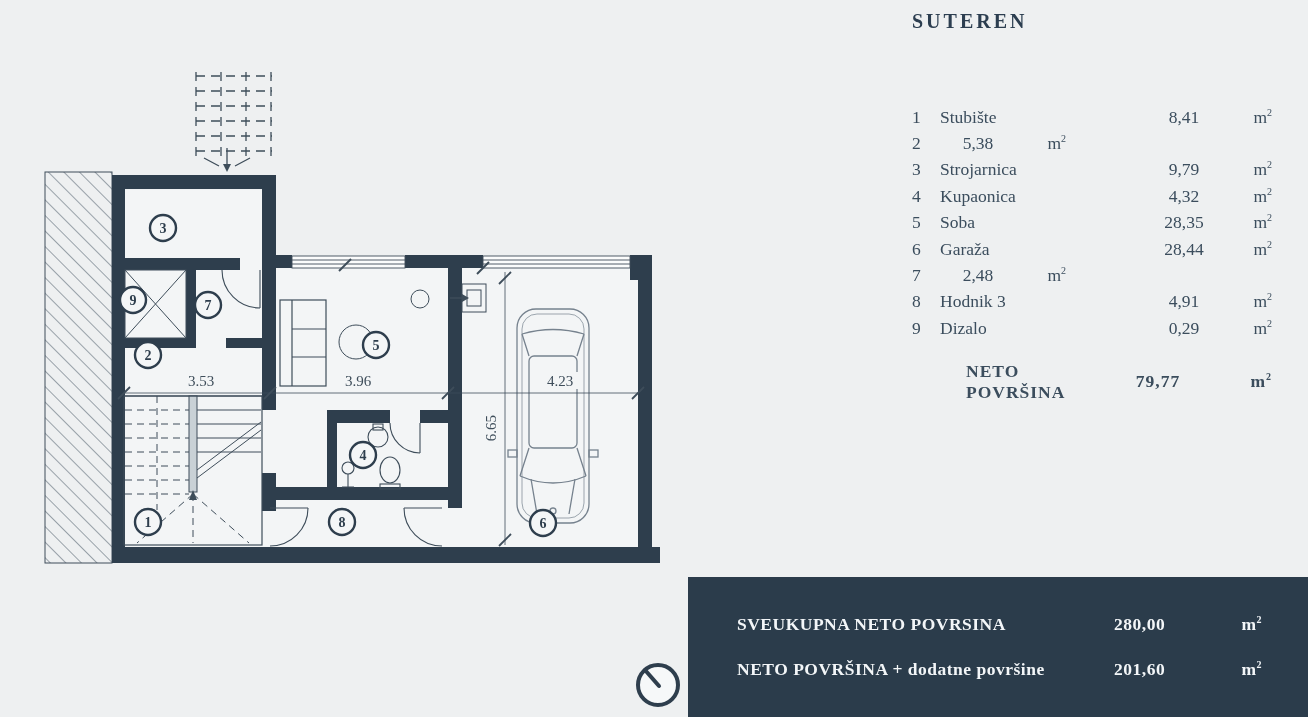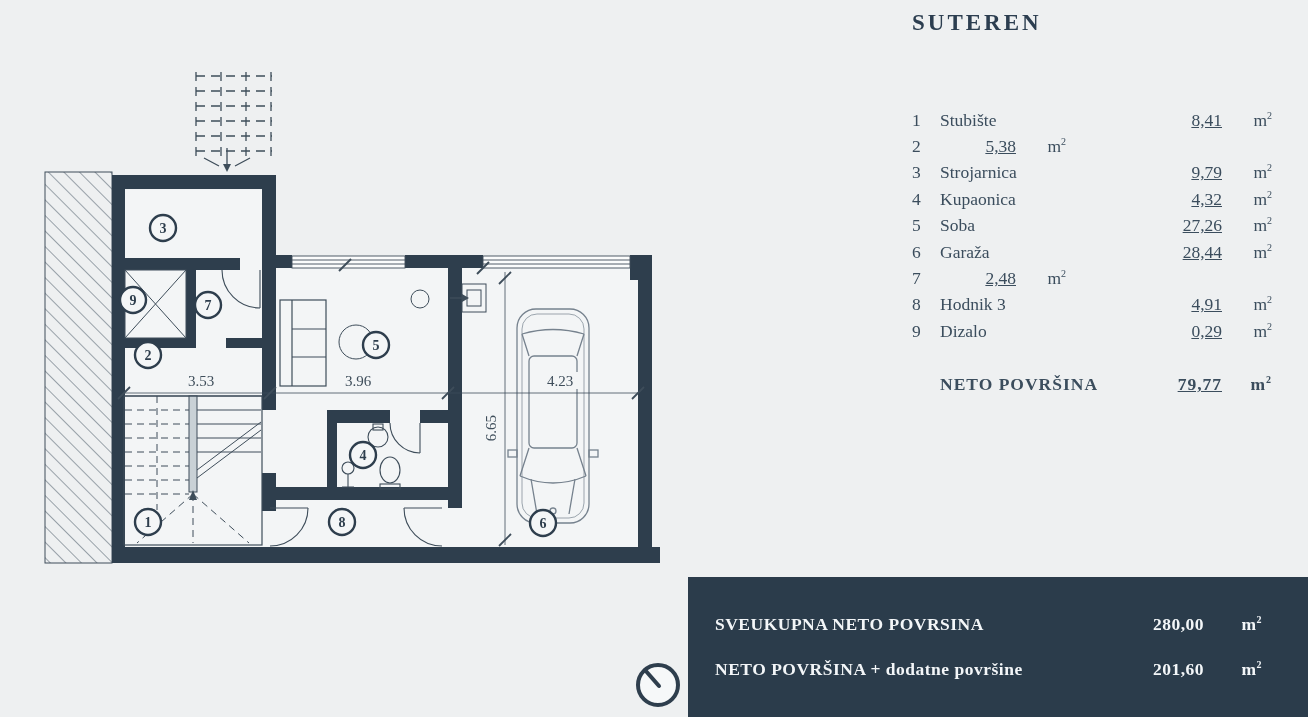--- a/index.html
+++ b/index.html
@@ -1,35 +1,35 @@
 <!DOCTYPE html>
 <html><head>
 <meta charset="utf-8">
 <style>
   html,body{margin:0;padding:0;}
   .stage{position:relative;width:1308px;height:717px;background:#eef0f1;overflow:hidden;
          font-family:"Liberation Serif", serif;color:#3b4d5d;}
   
   .legend{position:absolute;left:912px;top:10px;width:360px;}
-  .legend .title{font-size:23px;font-weight:bold;letter-spacing:3px;color:#2c3e50;}
+  .legend .title{font-size:20px;font-weight:bold;letter-spacing:3px;color:#2c3e50;}
   .legend .rows{margin-top:71px;}
   .lrow{display:flex;height:26.4px;align-items:center;font-size:17.5px;}
   .c-num{width:28px;}
   .c-name{flex:1;}
-  .c-val{width:76px;text-align:right;text-decoration:underline;}
+  .c-val{width:76px;text-align:center;}
   .c-unit{width:50px;text-align:right;}
   .c-unit sup{font-size:10px;}
-  .lrow.total{margin-top:27px;font-weight:bold;letter-spacing:1px;}
+  .lrow.total{margin-top:27px;font-weight:bold;letter-spacing:1px;gap:26px;}
   
   .panel{position:absolute;left:688px;top:577px;width:620px;height:140px;background:#2b3c4b;
          color:#f3f6f8;display:flex;flex-direction:column;justify-content:center;gap:24px;
-         box-sizing:border-box;padding:0 46px 0 27px;}
+         box-sizing:border-box;padding:0 46px 0 49px;}
   .prow{display:flex;align-items:baseline;font-weight:bold;font-size:17.5px;letter-spacing:.5px;}
   .p-label{flex:1;}
-  .p-val{width:90px;text-align:right;}
+  .p-val{width:90px;}
   .p-unit{width:58px;text-align:right;}
   .p-unit sup{font-size:10px;}
   
   .clock{position:absolute;left:634px;top:661px;width:48px;height:48px;}
   
   .plan{position:absolute;left:0;top:0;}
   .plan text{font-family:"Liberation Serif", serif;}
 </style>
 </head>
 <body>
@@ -261,21 +261,21 @@
       </div>
       <div class="lrow">
         <span class="c-num">4</span>
         <span class="c-name">Kupaonica</span>
         <span class="c-val">4,32</span>
         <span class="c-unit"><span>m</span><sup>2</sup></span>
       </div>
       <div class="lrow">
         <span class="c-num">5</span>
         <span class="c-name">Soba</span>
-        <span class="c-val">27,26</span>
+        <span class="c-val">28,35</span>
         <span class="c-unit"><span>m</span><sup>2</sup></span>
       </div>
       <div class="lrow">
         <span class="c-num">6</span>
         <span class="c-name">Garaža</span>
         <span class="c-val">28,44</span>
         <span class="c-unit"><span>m</span><sup>2</sup></span>
       </div>
       <div class="lrow">
         <span class="c-num">7</span>

